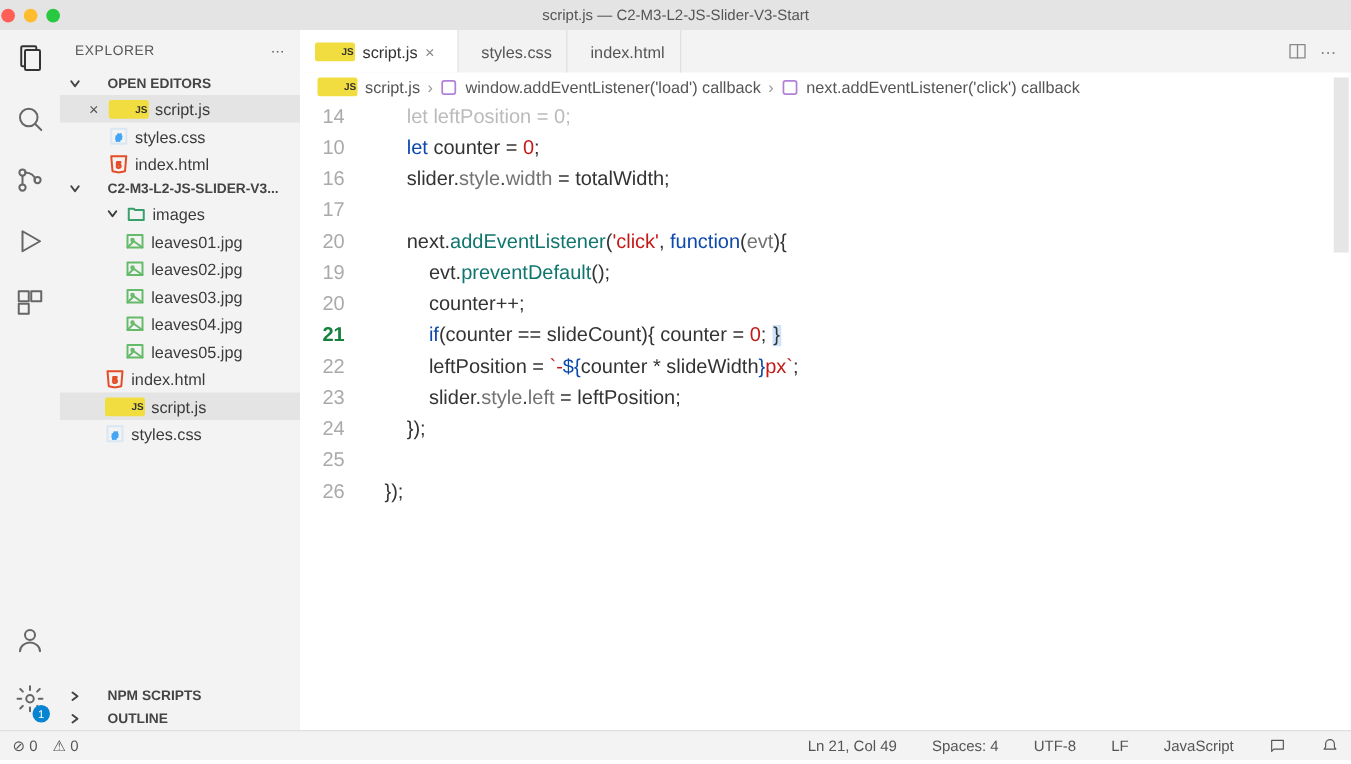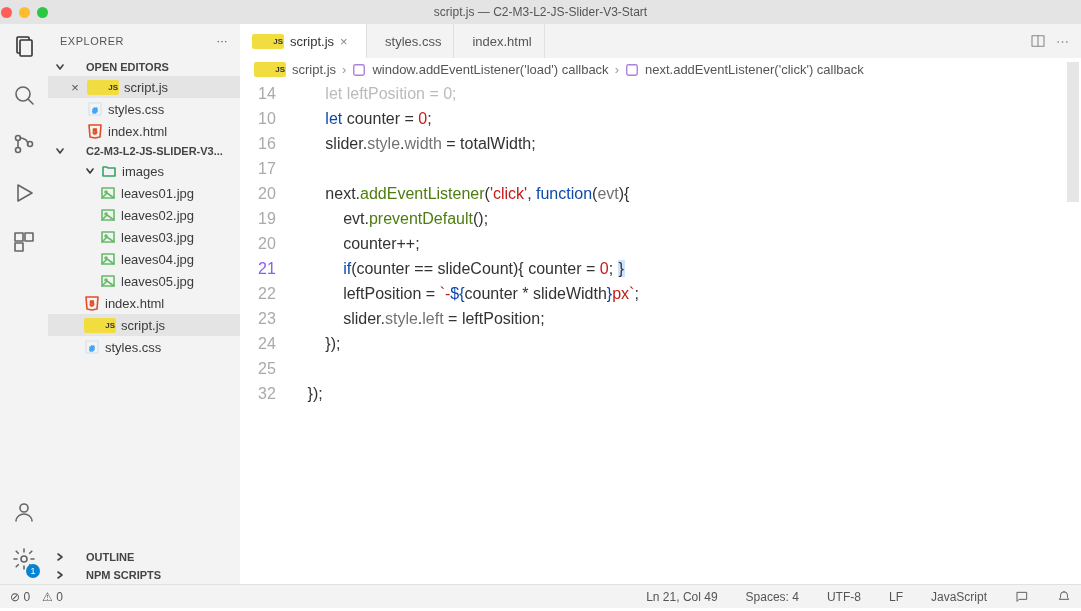--- a/index.html
+++ b/index.html
@@ -30,23 +30,23 @@
 .tabs{display:flex;height:34px;background:#f3f3f3;align-items:stretch}
 .tab{display:flex;align-items:center;gap:6px;padding:0 12px;font-size:13px;color:#555;border-right:1px solid #e0e0e0}
 .tab.active{background:#fff;color:#333}
 .tab .close{width:14px;color:#888}
 .tab-actions{margin-left:auto;display:flex;align-items:center;gap:10px;padding:0 12px;color:#888}
 .breadcrumb{display:flex;align-items:center;gap:6px;padding:4px 14px;font-size:13px;color:#555;flex-wrap:wrap}
 .breadcrumb .sep{color:#999}
 .bc-icon{width:14px;height:14px}
 .code{flex:1;display:flex;font-family:"Menlo","Consolas",monospace;font-size:16px;line-height:25px;overflow:auto}
 .gutter{text-align:right;color:#aaa;padding:0 14px 0 18px;user-select:none}
-.gutter .c21{color:#8b5cf6;font-weight:400}
+.gutter .c21{color:#15803d;font-weight:700}
 .lines{flex:1;white-space:pre;padding-right:8px}
-.kw{color:#0d48ac}.fn{color:#4d7c0f}.str{color:#c41a16}.var2{color:#737373}.num{color:#c41a16}.px{color:#0d48ac}
+.kw{color:#0d48ac}.fn{color:#0f766e}.str{color:#c41a16}.var2{color:#737373}.num{color:#c41a16}.px{color:#0d48ac}
 .minimap{position:absolute;right:2px;top:38px;width:12px;height:140px;background:#e6e6e6}
 .status{height:24px;background:#f3f3f3;border-top:1px solid #e0e0e0;display:flex;align-items:center;font-size:12px;color:#555;padding:0 10px;gap:12px}
 .status .right{margin-left:auto;display:flex;gap:28px;align-items:center}
 svg{stroke:currentColor;fill:none;stroke-width:1.6;stroke-linecap:round;stroke-linejoin:round}
 .ic-js{background:#f1dd3f;color:#333;width:32px;height:15px;display:flex;align-items:center;justify-content:flex-end;font-size:8px;font-weight:700;padding-right:1px;border-radius:2px}
 .ic-css{color:#42a5f5}.ic-html{color:#e44d26}.ic-fold{color:#38a169}.ic-img{color:#66bb6a}
 .hl-cursor{background:#cfe3fb;padding:0 1px}
 </style>
 </head>
 <body>
@@ -237,27 +237,27 @@
             </span>
             <span>styles.css</span>
           </div>
         </div>
     </div>
     <div class="sidebar-bottom">
       <div class="sect-head">
         <svg class="chev" viewBox="0 0 12 12">
             <polyline points="4,3 8,6 4,9"></polyline>
           </svg>
-        <span>OUTLINE</span>
+        <span>NPM SCRIPTS</span>
       </div>
       <div class="sect-head">
         <svg class="chev" viewBox="0 0 12 12">
             <polyline points="4,3 8,6 4,9"></polyline>
           </svg>
-        <span>NPM SCRIPTS</span>
+        <span>OUTLINE</span>
       </div>
     </div>
   </div>
 
   <div class="editor-area">
     <div class="tabs">
       <div id="tab-list" style="display:flex">
           <div class="tab active">
     <span class="ic-js">JS</span>
             <span>script.js</span>
@@ -307,21 +307,21 @@
           <div>16</div>
           <div>17</div>
           <div>20</div>
           <div>19</div>
           <div>20</div>
           <div class="c21">21</div>
           <div>22</div>
           <div>23</div>
           <div>24</div>
           <div>25</div>
-          <div>32</div>
+          <div>26</div>
         </div>
       <div class="lines"><span style="color:#bbb">        let leftPosition = 0;</span>
         <span class="kw">let</span> counter = <span class="num">0</span>;
         slider.<span class="var2">style</span>.<span class="var2">width</span> = totalWidth;
 
         next.<span class="fn">addEventListener</span>(<span class="str">'click'</span>, <span class="kw">function</span>(<span class="var2">evt</span>){
             evt.<span class="fn">preventDefault</span>();
             counter++;
             <span class="kw">if</span>(counter == slideCount){ counter = <span class="num">0</span>; <span class="hl-cursor">}</span>
             leftPosition = <span class="str">`-</span><span class="px">${</span>counter * slideWidth<span class="px">}</span><span class="str">px`</span>;

